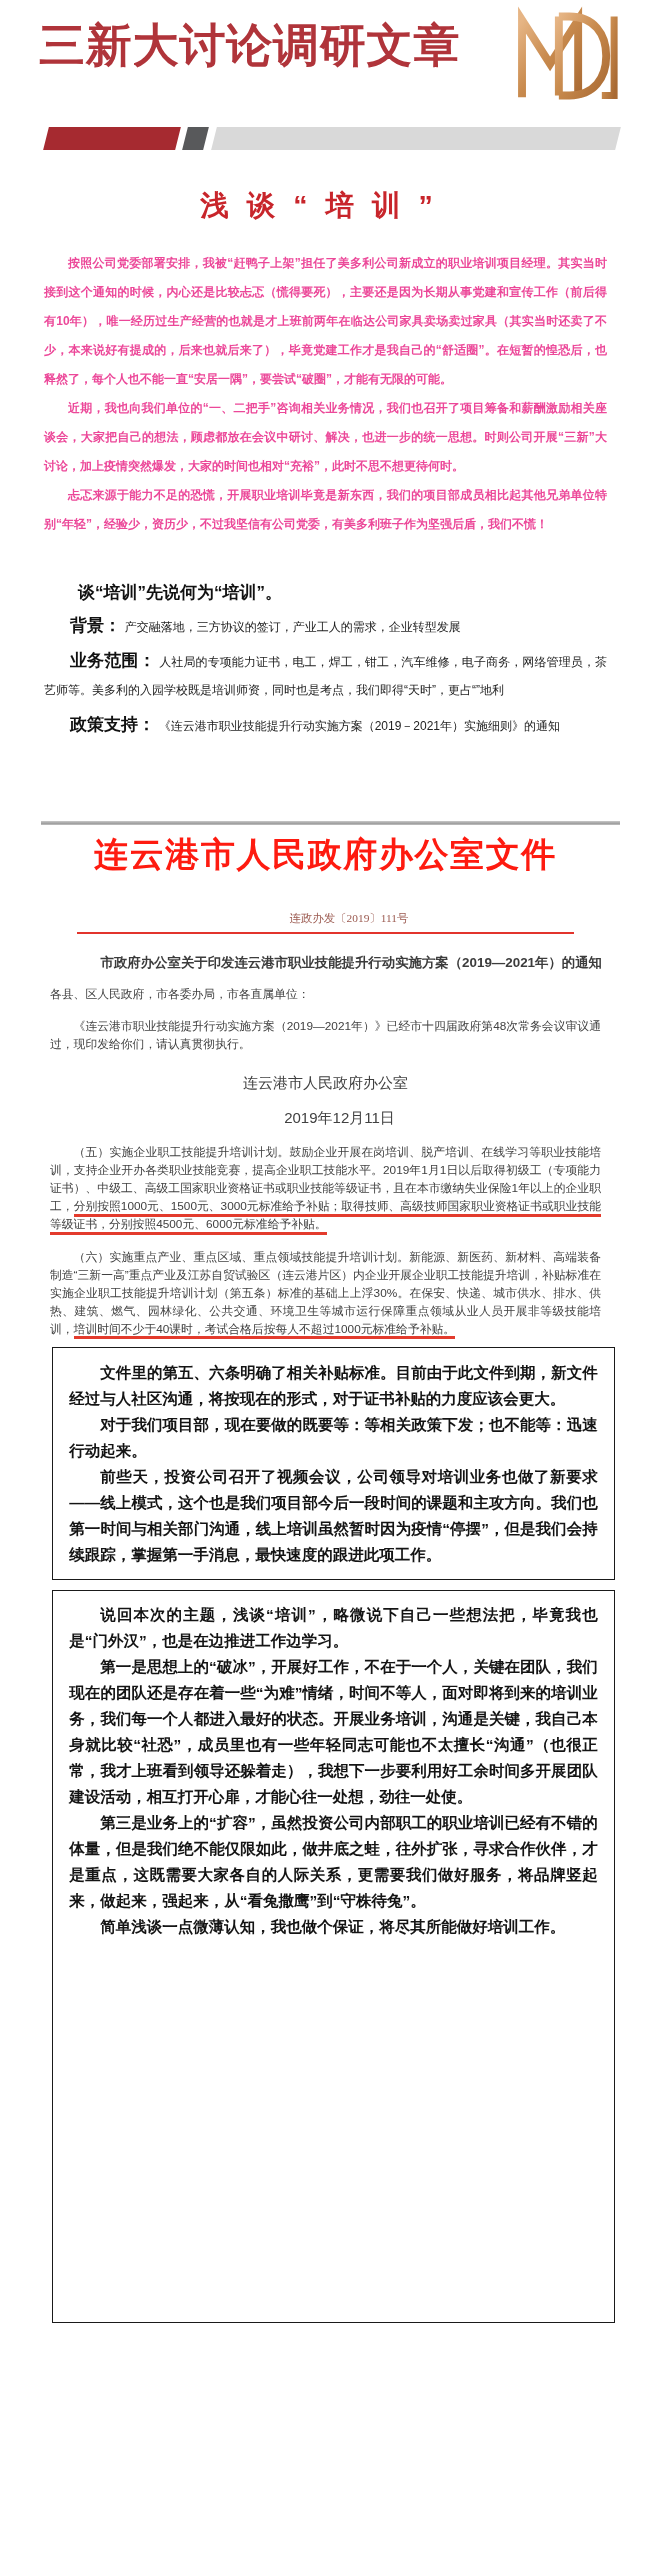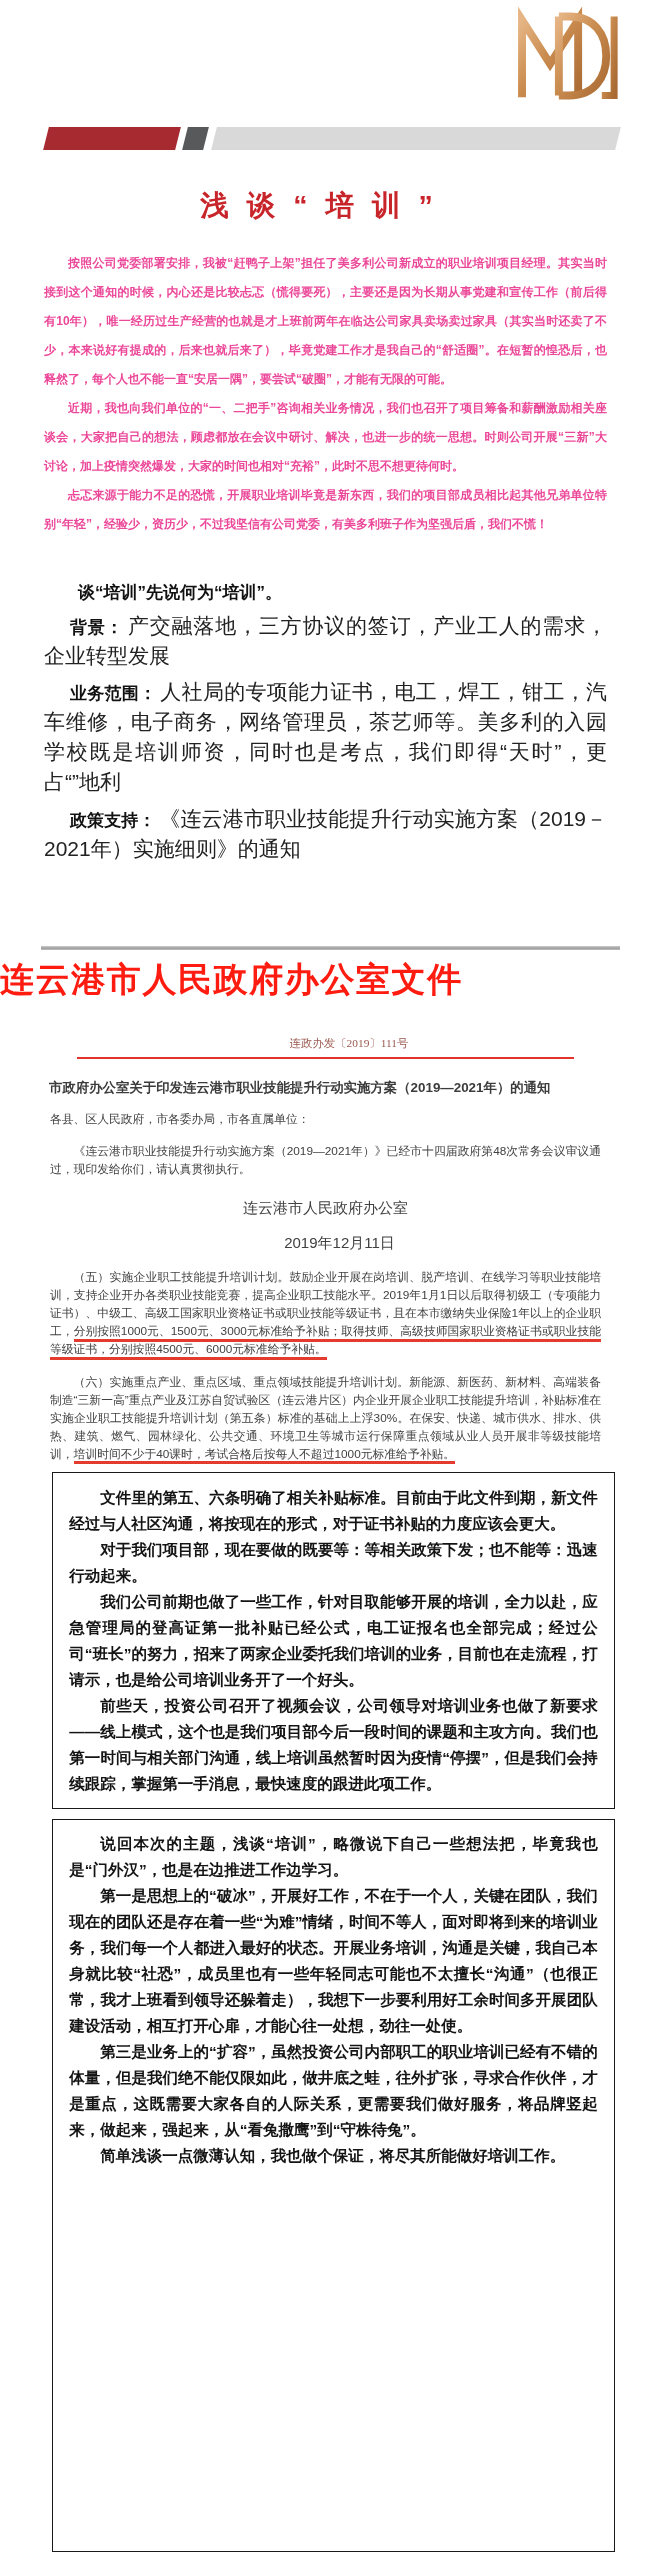--- a/index.html
+++ b/index.html
@@ -21,51 +21,52 @@
 
   
   .article-title{margin:37px 0 0 0;text-align:center;font-size:28.5px;font-weight:900;
         color:#c8252b;letter-spacing:18px;}
   .body-para{margin:0 44px;font-size:12px;font-weight:900;line-height:29px;
         text-align:justify;text-indent:2em;color:#ec4899;}
   .body-para.first{margin-top:24.4px;}
   .intro{margin:42px 44px 0;font-size:17px;font-weight:900;text-indent:2em;line-height:24.4px;}
   .kv{margin:6.5px 44px 0;text-indent:2em;line-height:27px;text-align:justify;}
   .kv-label{font-size:17px;font-weight:900;color:#111;}
-  .kv-text{font-size:21px;font-weight:400;color:#222;}
+  .kv-text{font-size:12px;font-weight:400;color:#222;}
 
   
   .gov-doc{margin-top:81px;}
   .gray-line{height:4.1px;margin:0 31px 0 41px;
         background:linear-gradient(180deg,#c9c9c9 0%,#9f9f9f 60%,#c2c2c2 100%);}
-  .gov-title{margin-top:6.5px;text-align:left;font-family:"Liberation Serif","DejaVu Serif",serif;
+  .gov-title{margin-top:6.5px;text-align:center;font-family:"Liberation Serif","DejaVu Serif",serif;
         font-weight:700;font-size:34px;color:#fe1b10;letter-spacing:1.6px;}
   .doc-number{margin-top:33px;text-align:center;font-family:"Liberation Serif","DejaVu Serif",serif;
         font-size:11.4px;color:#9b5a50;padding-left:47px;}
   .red-rule{height:2.4px;background:#e2342c;margin:6.5px 77px 0;}
-  .notice-title{margin:19.5px 49px 0;text-align:left;font-size:13.4px;font-weight:600;color:#3c3c3c;}
+  .notice-title{margin:19.5px 49px 0;text-align:right;font-size:13.4px;font-weight:600;color:#3c3c3c;}
   .gov-salutation{margin:14.6px 50px 0;font-size:11.8px;color:#414141;}
   .gov-body{margin:14.6px 50px 0;font-size:11.8px;line-height:18px;color:#414141;
         text-align:justify;text-indent:2em;}
   .gov-center{margin:21px 0 0;text-align:center;font-size:15px;color:#414141;}
   .gov-date{margin-top:16.3px;padding-left:28px;}
   .redline{border-bottom:3.3px solid #e33b2d;padding-bottom:0.8px;}
 
   
   .note-box{border:1.6px solid #1a1a1a;margin:9.8px 36px 0 52px;padding:11.4px 16.3px;
         font-size:15.5px;font-weight:900;line-height:26px;color:#141414;}
   .note-box p{margin:0;text-align:justify;text-indent:2em;}
   .box2{margin-top:9.8px;padding-bottom:382px;}
 </style>
 </head>
 <body>
 
 <div class="page">
 
   <header class="banner">
+    <h1 class="banner-title">三新大讨论调研文章</h1>
     <div class="logo">
       <svg viewBox="0 0 122 110" width="107" height="106" aria-hidden="true">
         <defs>
           <linearGradient id="gold" x1="0" y1="0" x2="1" y2="1">
             <stop offset="0" stop-color="#e6b585"></stop>
             <stop offset="0.45" stop-color="#c98b4e"></stop>
             <stop offset="1" stop-color="#a96a33"></stop>
           </linearGradient>
         </defs>
         <path d="M8 102 V14 L40 64 L72 14 V102" fill="none" stroke="url(#gold)" stroke-width="9"></path>
@@ -112,21 +113,20 @@
     <p class="gov-body">《连云港市职业技能提升行动实施方案（2019—2021年）》已经市十四届政府第48次常务会议审议通过，现印发给你们，请认真贯彻执行。</p>
     <p class="gov-center">连云港市人民政府办公室</p>
     <p class="gov-center gov-date">2019年12月11日</p>
     <p class="gov-body"><span>（五）实施企业职工技能提升培训计划。鼓励企业开展在岗培训、脱产培训、在线学习等职业技能培训，支持企业开办各类职业技能竞赛，提高企业职工技能水平。2019年1月1日以后取得初级工（专项能力证书）、中级工、高级工国家职业资格证书或职业技能等级证书，且在本市缴纳失业保险1年以上的企业职工，</span><span class="redline">分别按照1000元、1500元、3000元标准给予补贴；取得技师、高级技师国家职业资格证书或职业技能等级证书，分别按照4500元、6000元标准给予补贴。</span></p>
     <p class="gov-body"><span>（六）实施重点产业、重点区域、重点领域技能提升培训计划。新能源、新医药、新材料、高端装备制造“三新一高”重点产业及江苏自贸试验区（连云港片区）内企业开展企业职工技能提升培训，补贴标准在实施企业职工技能提升培训计划（第五条）标准的基础上上浮30%。在保安、快递、城市供水、排水、供热、建筑、燃气、园林绿化、公共交通、环境卫生等城市运行保障重点领域从业人员开展非等级技能培训，</span><span class="redline">培训时间不少于40课时，考试合格后按每人不超过1000元标准给予补贴。</span></p>
   </section>
 
   <div class="note-box box1">
     <p>文件里的第五、六条明确了相关补贴标准。目前由于此文件到期，新文件经过与人社区沟通，将按现在的形式，对于证书补贴的力度应该会更大。</p>
     <p>对于我们项目部，现在要做的既要等：等相关政策下发；也不能等：迅速行动起来。</p>
-    <p>我们公司前期也做了一些工作，针对目取能够开展的培训，全力以赴，应急管理局的登高证第一批补贴已经公式，电工证报名也全部完成；经过公司“班长”的努力，招来了两家企业委托我们培训的业务，目前也在走流程，打请示，也是给公司培训业务开了一个好头。</p>
     <p>前些天，投资公司召开了视频会议，公司领导对培训业务也做了新要求——线上模式，这个也是我们项目部今后一段时间的课题和主攻方向。我们也第一时间与相关部门沟通，线上培训虽然暂时因为疫情“停摆”，但是我们会持续跟踪，掌握第一手消息，最快速度的跟进此项工作。</p>
   </div>
 
   <div class="note-box box2">
     <p>说回本次的主题，浅谈“培训”，略微说下自己一些想法把，毕竟我也是“门外汉”，也是在边推进工作边学习。</p>
     <p>第一是思想上的“破冰”，开展好工作，不在于一个人，关键在团队，我们现在的团队还是存在着一些“为难”情绪，时间不等人，面对即将到来的培训业务，我们每一个人都进入最好的状态。开展业务培训，沟通是关键，我自己本身就比较“社恐”，成员里也有一些年轻同志可能也不太擅长“沟通”（也很正常，我才上班看到领导还躲着走），我想下一步要利用好工余时间多开展团队建设活动，相互打开心扉，才能心往一处想，劲往一处使。</p>
     <p>第三是业务上的“扩容”，虽然投资公司内部职工的职业培训已经有不错的体量，但是我们绝不能仅限如此，做井底之蛙，往外扩张，寻求合作伙伴，才是重点，这既需要大家各自的人际关系，更需要我们做好服务，将品牌竖起来，做起来，强起来，从“看兔撒鹰”到“守株待兔”。</p>
     <p>简单浅谈一点微薄认知，我也做个保证，将尽其所能做好培训工作。</p>
   </div>
 

